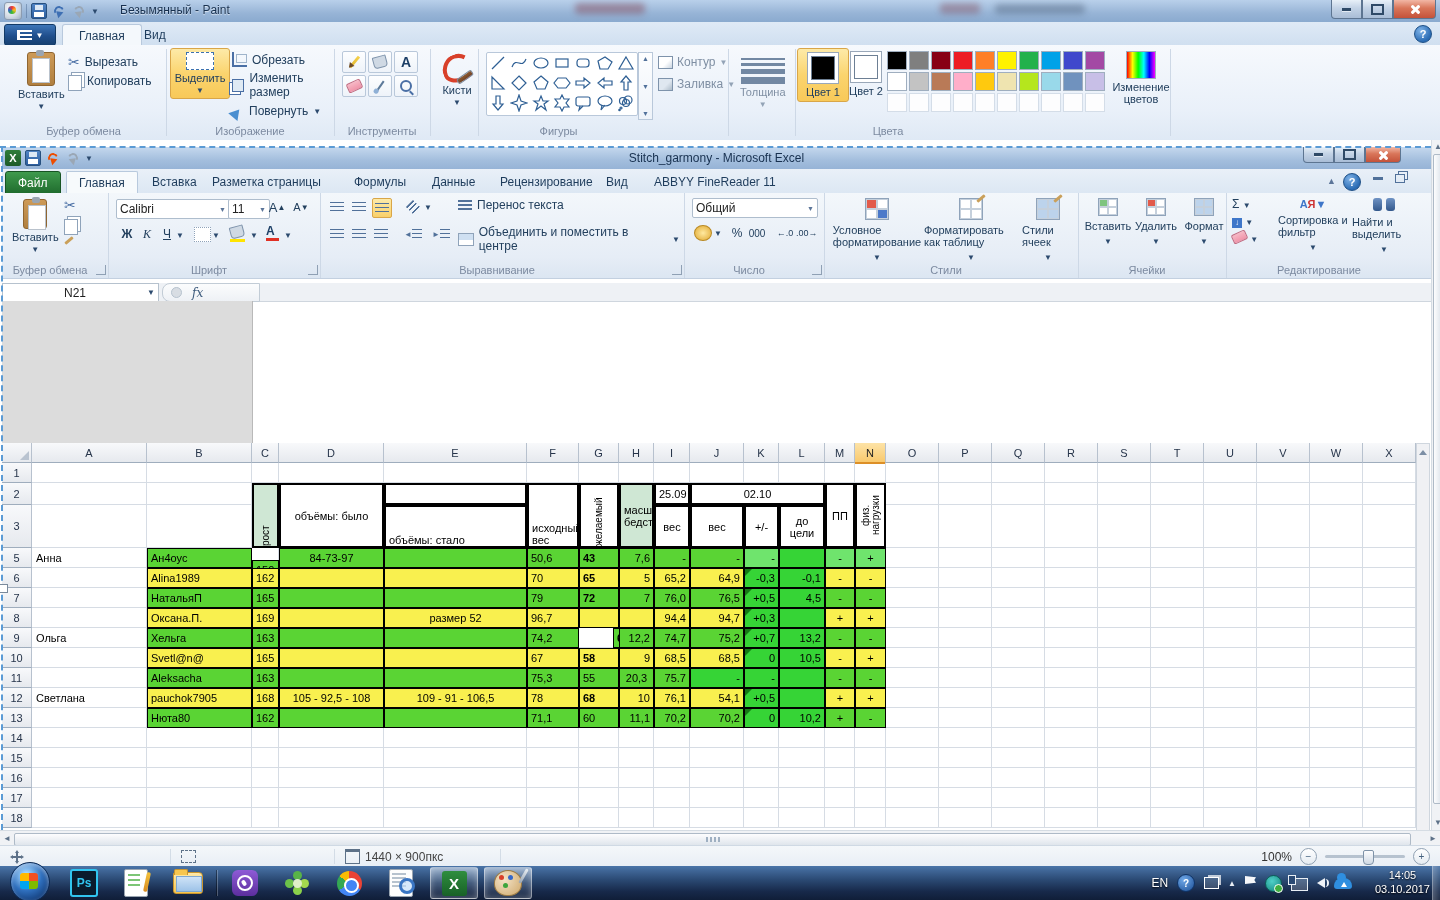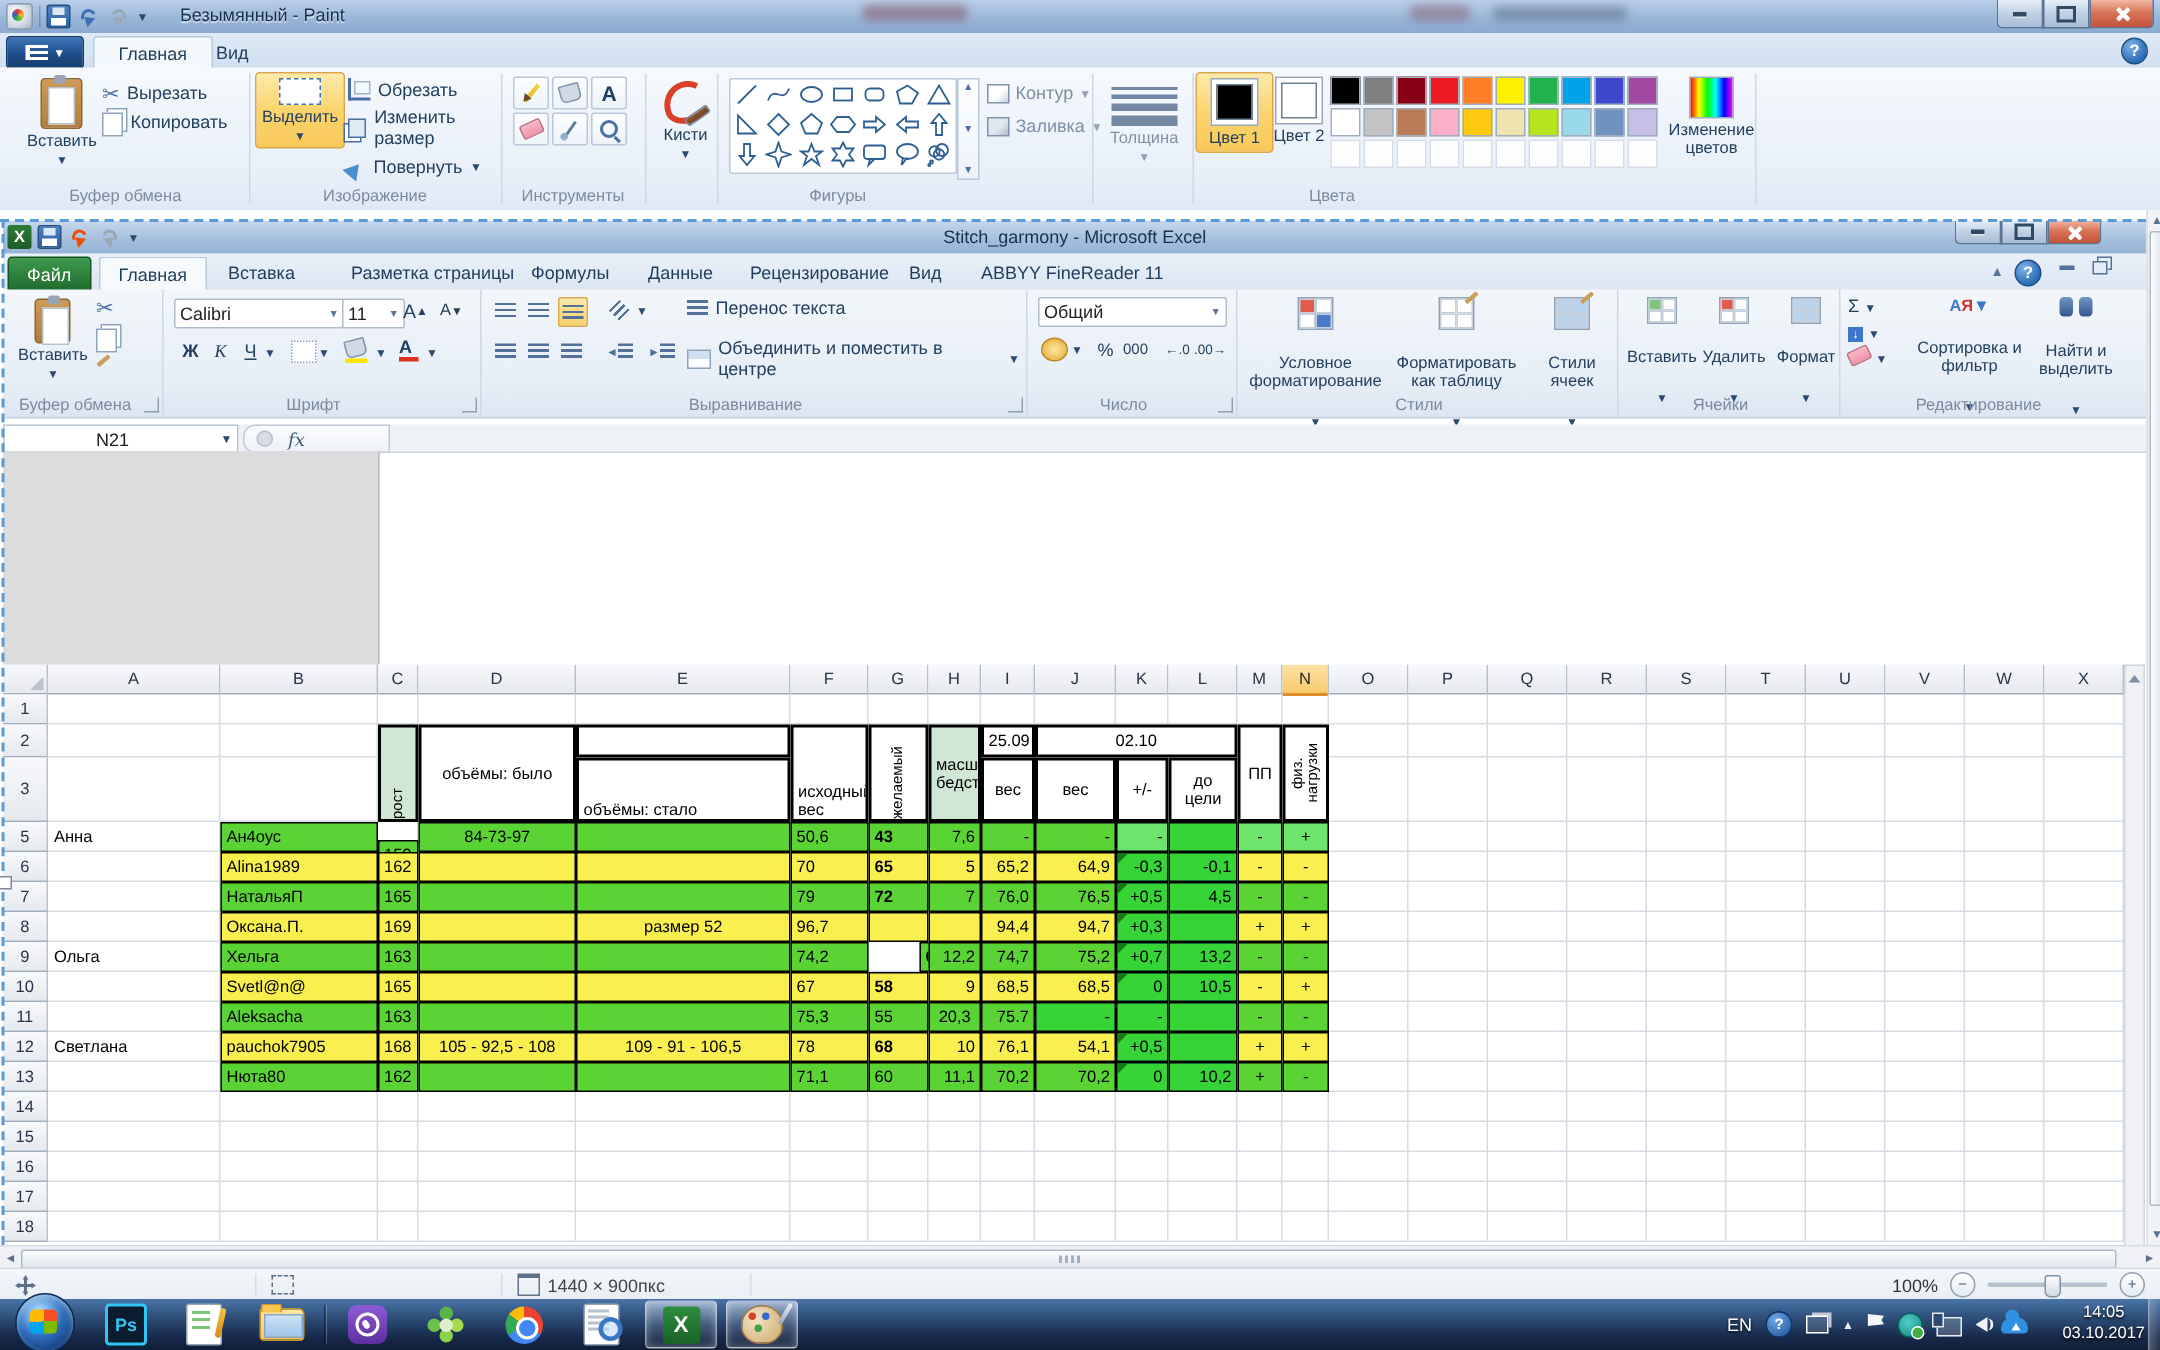--- a/index.html
+++ b/index.html
@@ -113,21 +113,21 @@
   .xl-ribbon{position:absolute;left:0;top:46px;width:100%;height:85px;background:linear-gradient(#f3f7fb,#e6edf6 75%,#dce6f2);border-bottom:1px solid #c3d0e0;}
   .xgrp{position:absolute;top:0;height:85px;border-right:1px solid #cdd8e6;}
   .xgrp .glabel{position:absolute;bottom:2px;left:0;right:10px;text-align:center;color:#7c8aa0;font-size:11px;}
   .launcher{position:absolute;right:2px;bottom:3px;width:9px;height:9px;border-left:1px solid #8fa0b4;border-top:1px solid #8fa0b4;transform:rotate(180deg);}
   .combo{background:#fff;border:1px solid #aebdcd;border-radius:2px;height:18px;display:flex;align-items:center;justify-content:space-between;padding:0 3px;font-size:12px;color:#222;}
   .combo .arr{font-size:7px;color:#5b7folk;color:#5b7599;}
   .fbtn{display:flex;align-items:center;justify-content:center;min-width:18px;height:18px;border-radius:2px;font-size:12px;color:#23405e;}
   .fbtn.on{background:linear-gradient(#fdeaa8,#f9d06a);border:1px solid #d9a648;}
   .alines{width:14px;height:10px;background:repeating-linear-gradient(#51719a 0 1.5px,transparent 1.5px 4px);}
   .alines.short{width:10px;}
-  .icon-top-btn{display:flex;flex-direction:column;align-items:center;gap:16px;padding:2px 4px;text-align:center;font-size:11px;color:#23405e;line-height:12px;}
+  .icon-top-btn{display:flex;flex-direction:column;align-items:center;gap:4px;padding:2px 4px;font-size:11px;color:#23405e;line-height:12px;}
   .grid-ico{width:22px;height:20px;display:grid;grid-template-columns:1fr 1fr;grid-template-rows:1fr 1fr;border:1px solid #8fa3ba;background:#fff;}
   .grid-ico div{border:0.5px solid #c5d0dc;}
   .brush-sm{position:absolute;width:10px;height:3px;background:#caa05a;transform:rotate(-40deg);border-radius:1px;}
   .binoc{width:22px;height:14px;position:relative;}
   .binoc:before,.binoc:after{content:"";position:absolute;top:0;width:9px;height:13px;background:linear-gradient(#6f93c4,#33588c);border-radius:3px;}
   .binoc:before{left:0;} .binoc:after{right:0;}
   .xl-formula{position:absolute;left:0;top:136px;width:100%;height:18px;background:#eef1f5;border-bottom:1px solid #cfd6de;}
   .namebox{position:absolute;left:0;top:0;width:155px;height:17px;background:#fff;border:1px solid #b6c2ce;display:flex;align-items:center;}
   .fxpill{position:absolute;left:160px;top:0;width:88px;height:17px;background:linear-gradient(#fbfcfd,#eef1f5);border:1px solid #c2ccd6;border-radius:8px 0 0 8px;display:flex;align-items:center;gap:10px;padding-left:8px;}
   .graypane{position:absolute;left:0;top:154px;width:250px;height:142px;background:#dcdcdc;border-right:1px solid #b9b9b9;border-bottom:1px solid #b9b9b9;}
@@ -561,21 +561,21 @@
           <div class="winbtn close" style="height:15px;width:34px;">
               <span class="glyph-x"></span>
             </div>
         </div>
       </div>
 
       <div class="xl-tabs">
         <div class="xl-tab file" style="left:3px;">Файл</div>
         <div class="xl-tab active" style="left:64px;">Главная</div>
         <div class="xl-tab" style="left:138px;">Вставка</div>
-        <div class="xl-tab" style="left:220px;">Разметка страницы</div>
+        <div class="xl-tab" style="left:198px;">Разметка страницы</div>
         <div class="xl-tab" style="left:340px;">Формулы</div>
         <div class="xl-tab" style="left:418px;">Данные</div>
         <div class="xl-tab" style="left:486px;">Рецензирование</div>
         <div class="xl-tab" style="left:592px;">Вид</div>
         <div class="xl-tab" style="left:640px;">ABBYY FineReader 11</div>
         <span style="position:absolute;right:95px;top:7px;color:#5b7599;font-size:9px;">▲</span>
         <div class="help-ico" style="right:70px;top:4px;">?</div>
         <span style="position:absolute;right:48px;top:8px;width:10px;height:3px;background:#51719a;"></span>
         <span style="position:absolute;right:26px;top:5px;width:8px;height:7px;border:1px solid #51719a;box-shadow:3px -3px 0 -1px #e9f0f8,3px -3px 0 0 #51719a;"></span>
       </div>

